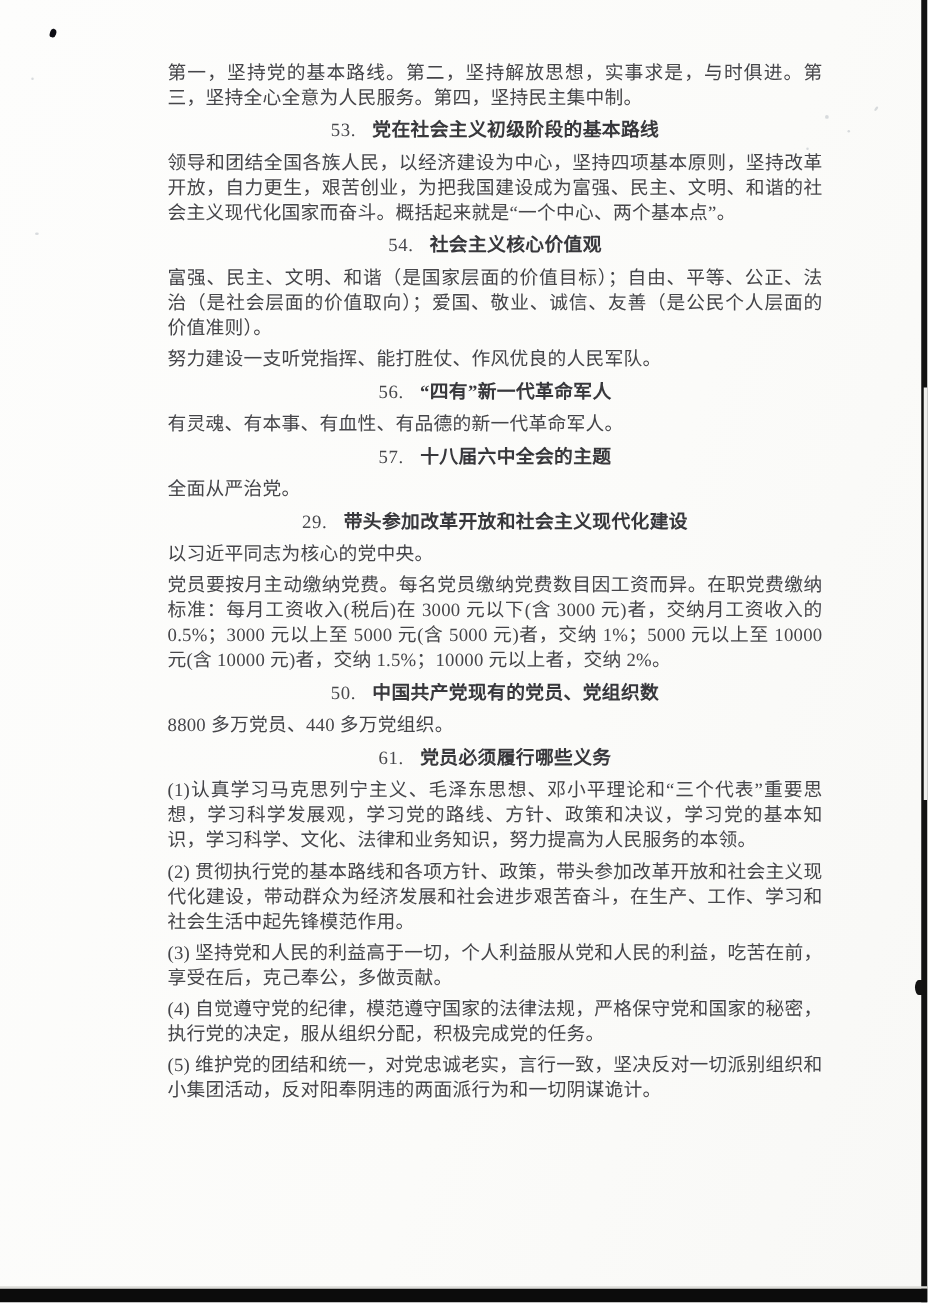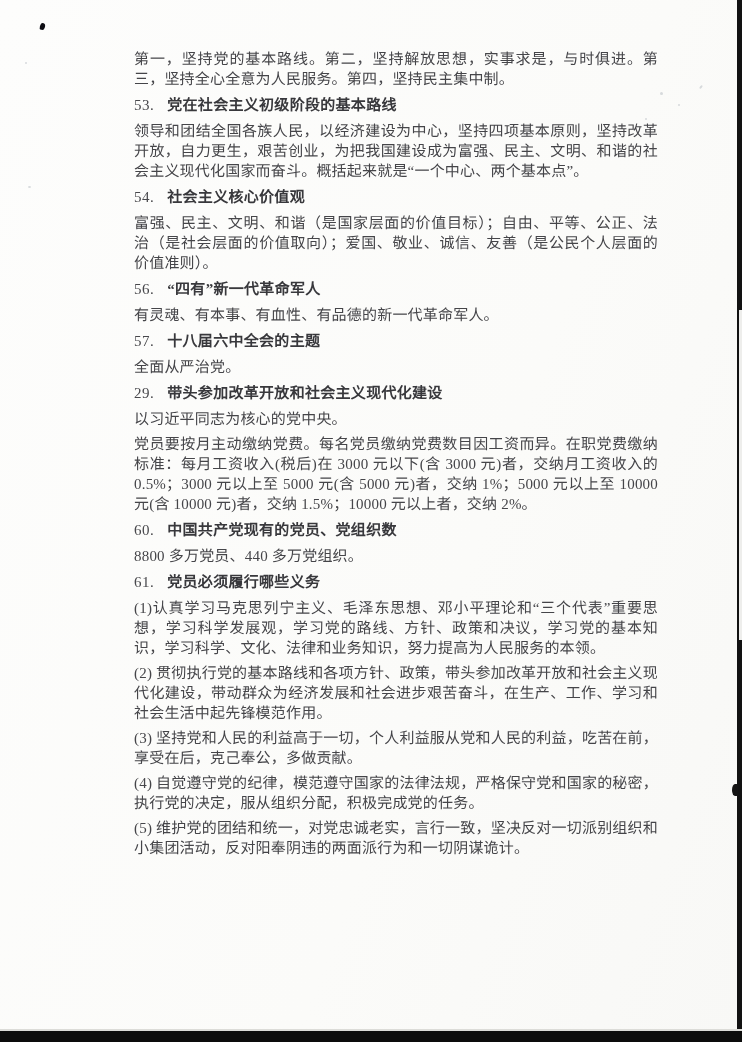--- a/index.html
+++ b/index.html
@@ -26,21 +26,21 @@
   .body-p {
     margin: 5px 0;
     letter-spacing: 0.2px;
   }
   .sec-h {
     margin: 6px 0;
     font-size: 15px;
     line-height: 20px;
     font-weight: bold;
     color: #38383c;
-    text-align: left;
+    text-align: center;
   }
   .sec-num {
     font-weight: normal;
     color: #48484c;
     margin-right: 13px;
     letter-spacing: 0.5px;
   }
   .sec-title { letter-spacing: 0.3px; }
 
   
@@ -104,28 +104,29 @@
 <div class="artifact speck s5"></div>
 <div class="artifact speck s6"></div>
 
 <div class="doc-body" style="color: rgb(69, 69, 73);">
   <p class="body-p">第一，坚持党的基本路线。第二，坚持解放思想，实事求是，与时俱进。第三，坚持全心全意为人民服务。第四，坚持民主集中制。</p>
   <div id="sections">
       <h2 class="sec-h"><span class="sec-num">53.</span><span class="sec-title">党在社会主义初级阶段的基本路线</span></h2>
       <p class="body-p">领导和团结全国各族人民，以经济建设为中心，坚持四项基本原则，坚持改革开放，自力更生，艰苦创业，为把我国建设成为富强、民主、文明、和谐的社会主义现代化国家而奋斗。概括起来就是“一个中心、两个基本点”。</p>
       <h2 class="sec-h"><span class="sec-num">54.</span><span class="sec-title">社会主义核心价值观</span></h2>
       <p class="body-p">富强、民主、文明、和谐（是国家层面的价值目标）；自由、平等、公正、法治（是社会层面的价值取向）；爱国、敬业、诚信、友善（是公民个人层面的价值准则）。</p>
+      <p class="body-p">努力建设一支听党指挥、能打胜仗、作风优良的人民军队。</p>
       <h2 class="sec-h"><span class="sec-num">56.</span><span class="sec-title">“四有”新一代革命军人</span></h2>
       <p class="body-p">有灵魂、有本事、有血性、有品德的新一代革命军人。</p>
       <h2 class="sec-h"><span class="sec-num">57.</span><span class="sec-title">十八届六中全会的主题</span></h2>
       <p class="body-p">全面从严治党。</p>
       <h2 class="sec-h"><span class="sec-num">29.</span><span class="sec-title">带头参加改革开放和社会主义现代化建设</span></h2>
       <p class="body-p">以习近平同志为核心的党中央。</p>
       <p class="body-p">党员要按月主动缴纳党费。每名党员缴纳党费数目因工资而异。在职党费缴纳标准：每月工资收入(税后)在 3000 元以下(含 3000 元)者，交纳月工资收入的 0.5%；3000 元以上至 5000 元(含 5000 元)者，交纳 1%；5000 元以上至 10000 元(含 10000 元)者，交纳 1.5%；10000 元以上者，交纳 2%。</p>
-      <h2 class="sec-h"><span class="sec-num">60.</span><span class="sec-title">中国共产党现有的党员、党组织数</span></h2>
+      <h2 class="sec-h"><span class="sec-num">50.</span><span class="sec-title">中国共产党现有的党员、党组织数</span></h2>
       <p class="body-p">8800 多万党员、440 多万党组织。</p>
       <h2 class="sec-h"><span class="sec-num">61.</span><span class="sec-title">党员必须履行哪些义务</span></h2>
       <p class="body-p">(1)认真学习马克思列宁主义、毛泽东思想、邓小平理论和“三个代表”重要思想，学习科学发展观，学习党的路线、方针、政策和决议，学习党的基本知识，学习科学、文化、法律和业务知识，努力提高为人民服务的本领。</p>
       <p class="body-p">(2) 贯彻执行党的基本路线和各项方针、政策，带头参加改革开放和社会主义现代化建设，带动群众为经济发展和社会进步艰苦奋斗，在生产、工作、学习和社会生活中起先锋模范作用。</p>
       <p class="body-p">(3) 坚持党和人民的利益高于一切，个人利益服从党和人民的利益，吃苦在前，享受在后，克己奉公，多做贡献。</p>
       <p class="body-p">(4) 自觉遵守党的纪律，模范遵守国家的法律法规，严格保守党和国家的秘密，执行党的决定，服从组织分配，积极完成党的任务。</p>
       <p class="body-p">(5) 维护党的团结和统一，对党忠诚老实，言行一致，坚决反对一切派别组织和小集团活动，反对阳奉阴违的两面派行为和一切阴谋诡计。</p>
     </div>
 </div>
 

